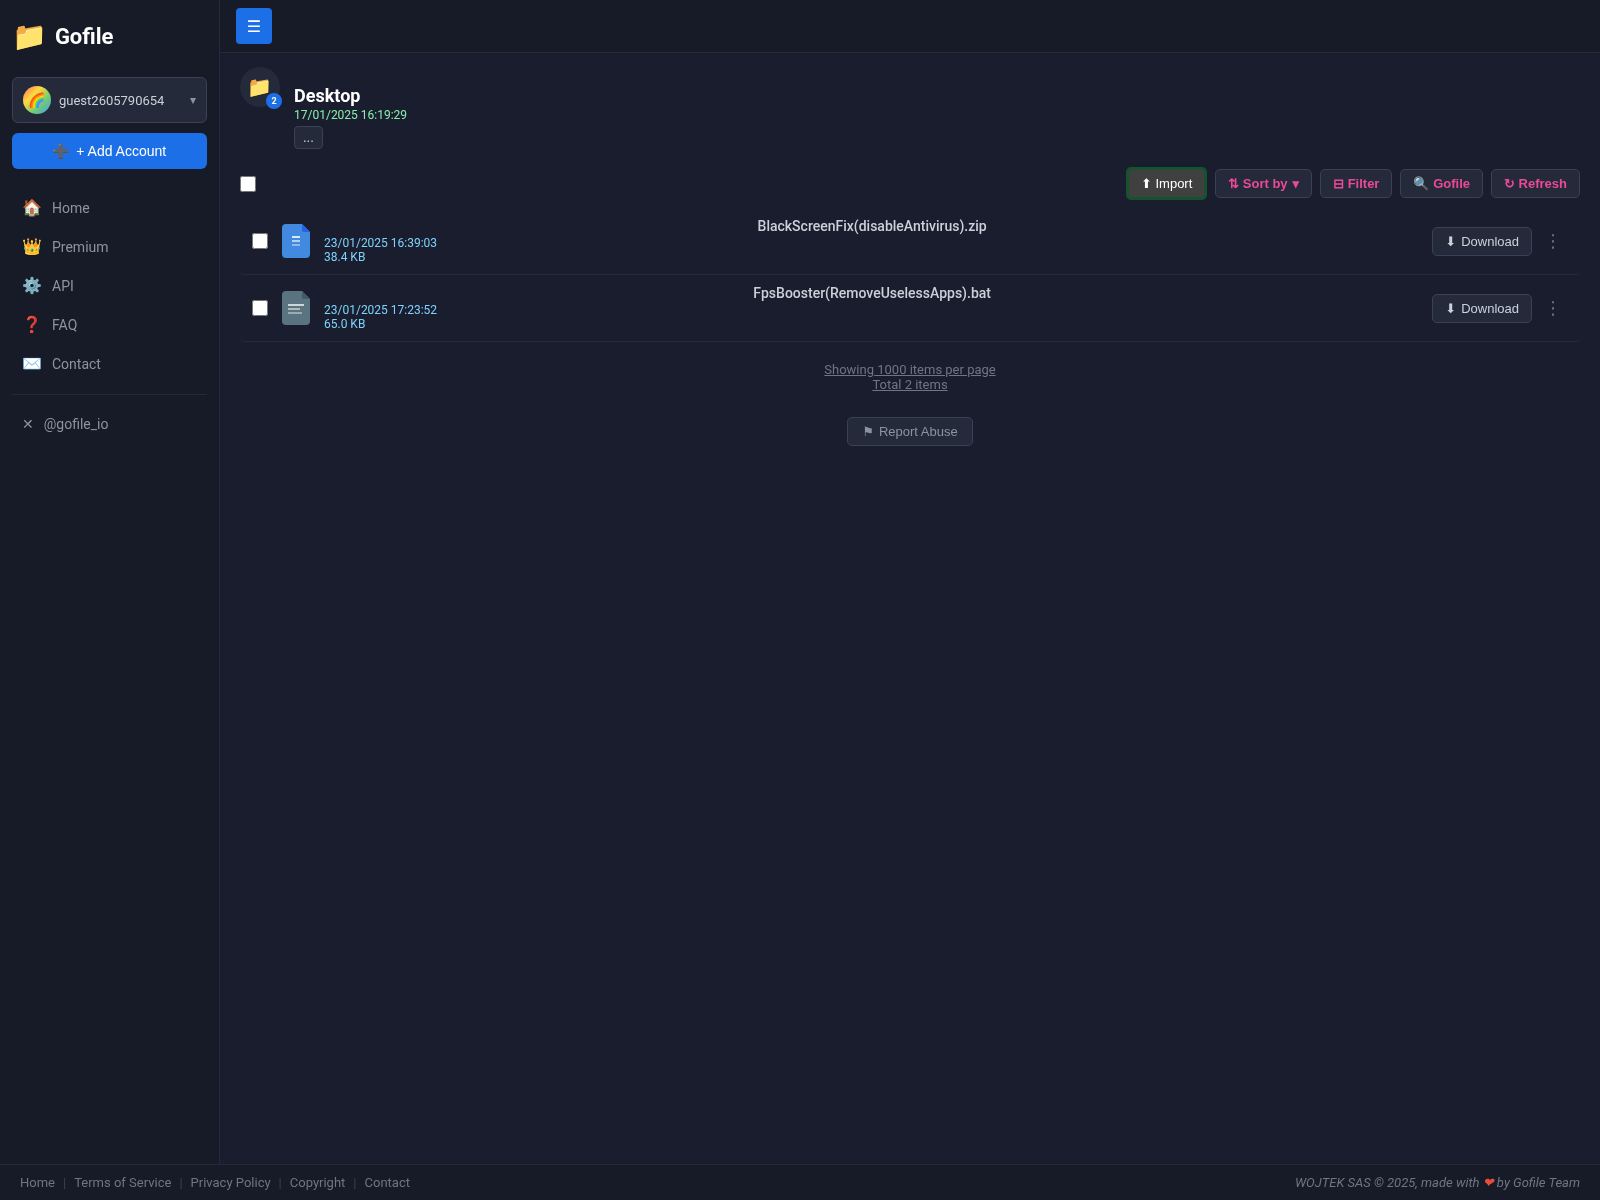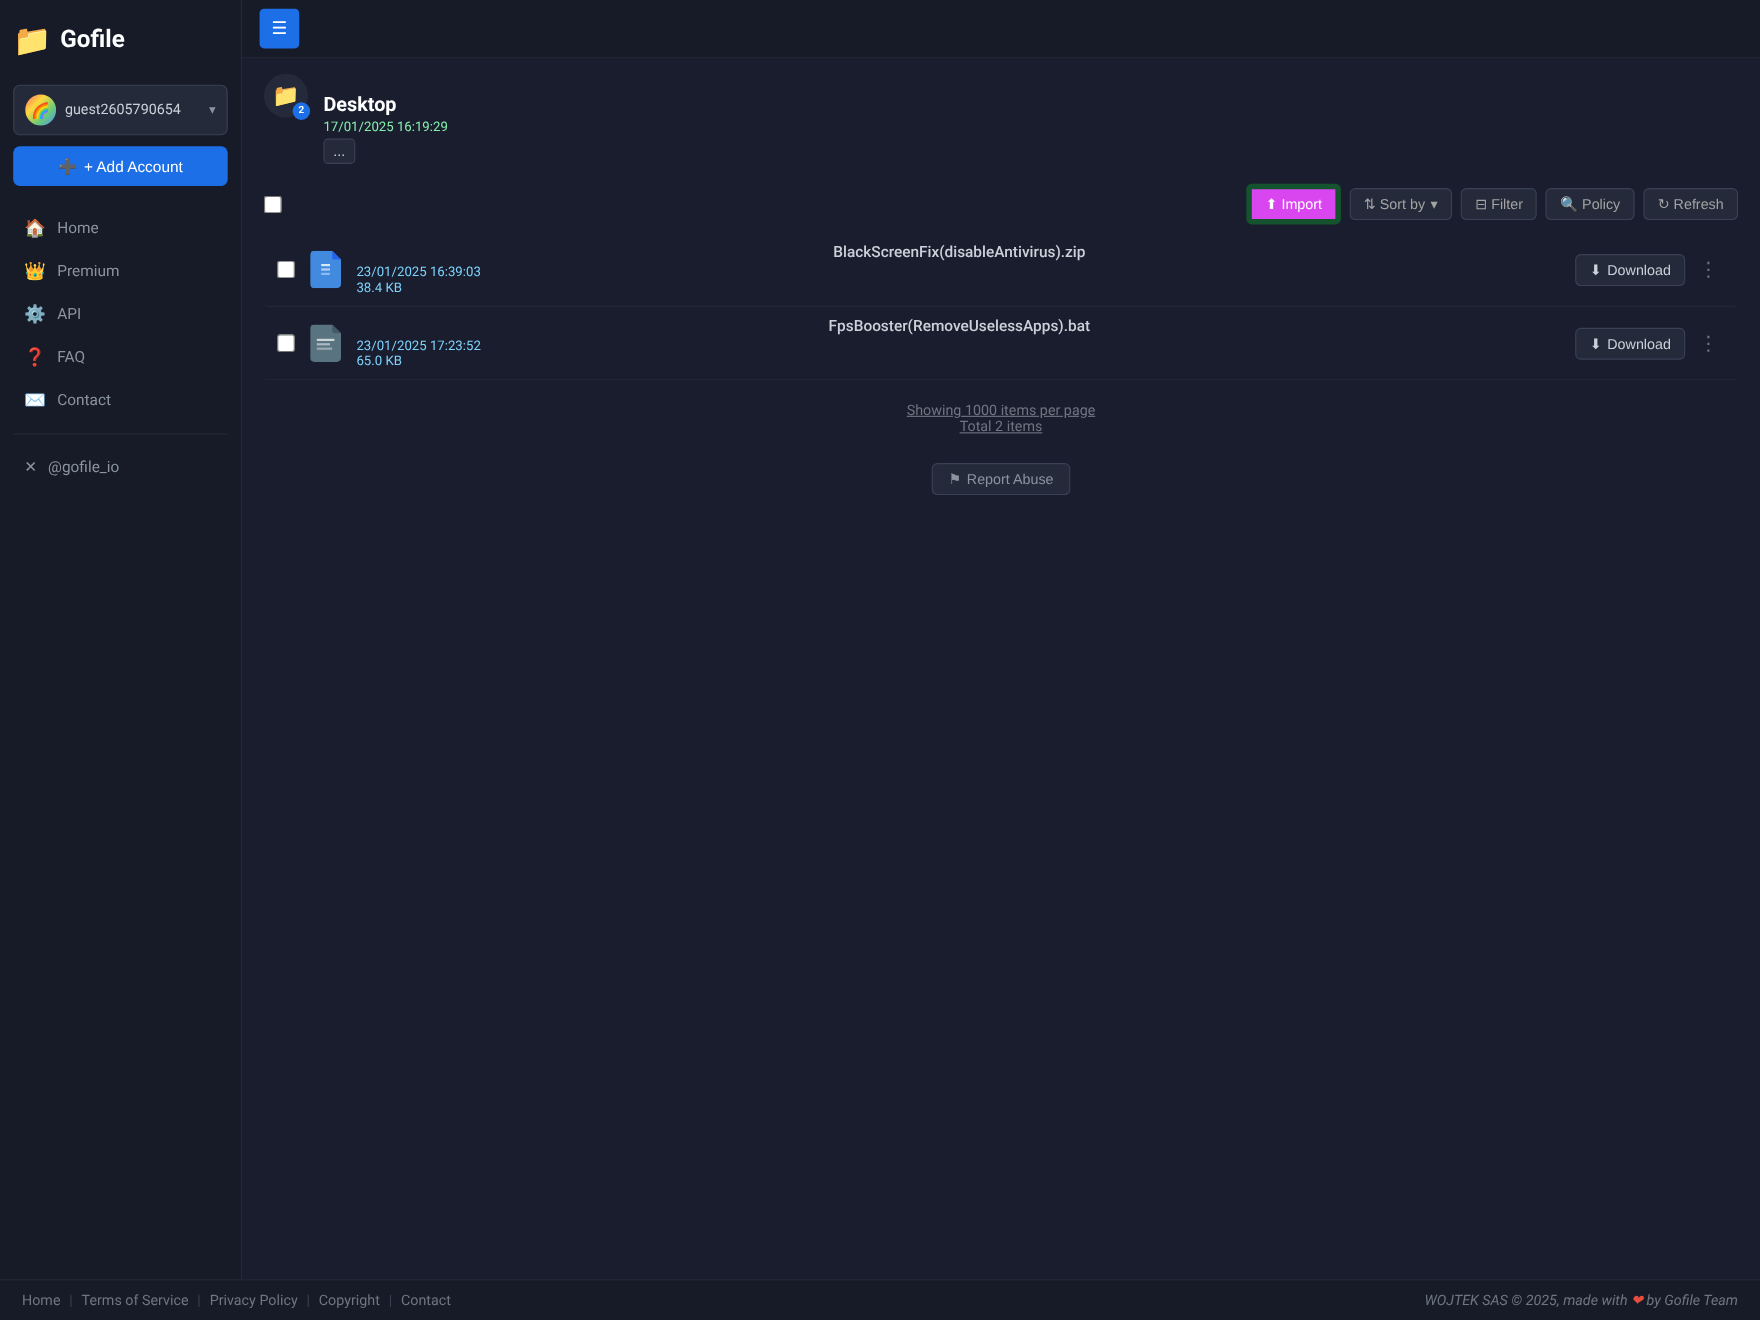--- a/index.html
+++ b/index.html
@@ -218,33 +218,34 @@
     }
     .toolbar-checkbox {
       width: 16px;
       height: 16px;
       cursor: pointer;
     }
     .toolbar-spacer { flex: 1; }
     .toolbar-btn {
       background: #252a3a;
       border: 1px solid #3a4155;
-      color: #a3a3a3;
+      color: #ec4899;
       border-radius: 5px;
       padding: 6px 12px;
       cursor: pointer;
       font-size: 13px;
       display: flex;
       align-items: center;
       gap: 5px;
       white-space: nowrap;
+      font-weight: bold;
     }
     .toolbar-btn-import {
-      background: #d946ef;
-      border: 5px solid #14532d;
+      background: #404040;
+      border: 3px solid #14532d;
       color: #fff;
       border-radius: 5px;
       padding: 6px 12px;
       cursor: pointer;
       font-size: 13px;
       display: flex;
       align-items: flex-start;
       gap: 5px;
     }
 
@@ -442,21 +443,21 @@
         <span>⬆ Import</span>
       </button>
       <button class="toolbar-btn">
         <span>⇅ Sort by</span>
         <span>▾</span>
       </button>
       <button class="toolbar-btn">
         <span>⊟ Filter</span>
       </button>
       <button class="toolbar-btn">
-        <span>🔍 Policy</span>
+        <span>🔍 Gofile</span>
       </button>
       <button class="toolbar-btn">
         <span>↻ Refresh</span>
       </button>
     </div>
 
     <div class="file-list">
 
       <div class="file-row">
         <input type="checkbox" class="file-checkbox" style="">

